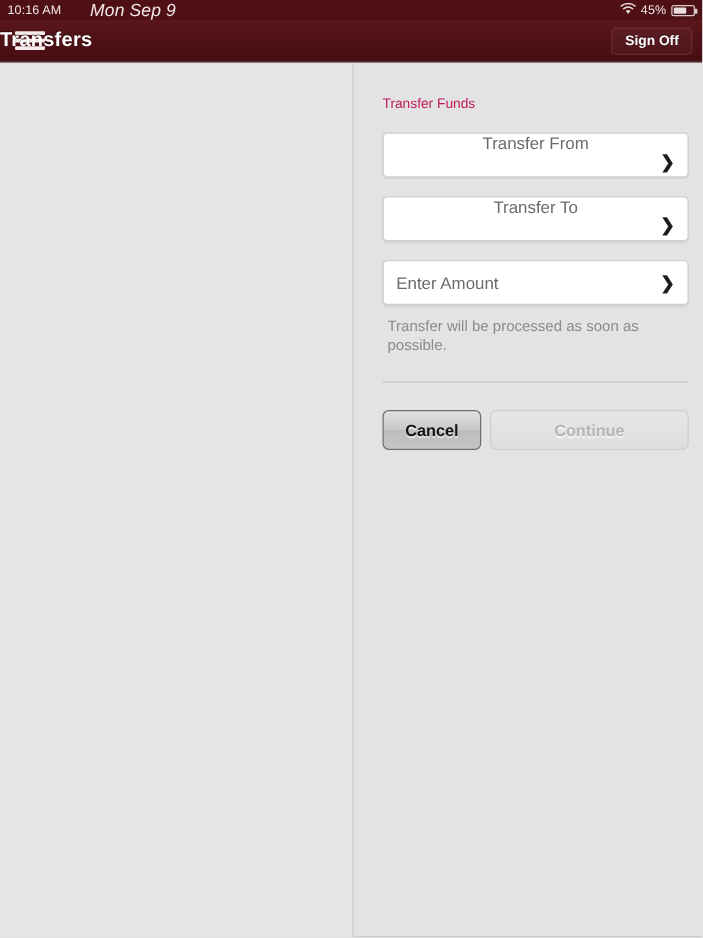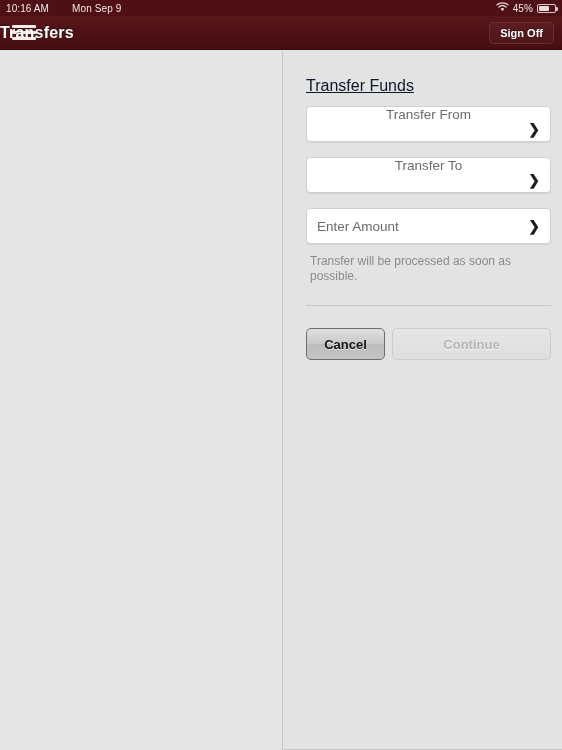--- a/index.html
+++ b/index.html
@@ -33,21 +33,21 @@
     background: #4e1014;
     display: flex;
     align-items: center;
     padding: 0 6px;
     color: #f2e7e8;
     font-size: 10px;
     letter-spacing: 0.1px;
   }
   .status-left { display: flex; align-items: center; gap: 23px; }
   .status-time { font-size: 10px; }
-  .status-date { font-size: 10px; }
+  .status-date { font-size: 14px; font-style: italic; }
   .status-right {
     margin-left: auto;
     display: flex;
     align-items: center;
     gap: 4px;
   }
   .wifi-icon { display: block; }
   .battery-pct { font-size: 10px; }
   .battery-icon {
     position: relative;
@@ -150,23 +150,22 @@
     top: 0; left: 284px;
     width: 278px;
     height: 699px;
     background: #e3e3e3;
     border-bottom: 1px solid #c4c4c4;
   }
 
   .section-title {
     position: absolute;
     top: 26px; left: 22px;
-    color: #0f172a;
-    font-size: 16px;
-    text-decoration: underline;
+    color: #be185d;
+    font-size: 11px;
   }
 
   
   .field {
     position: absolute;
     left: 22px;
     width: 245px;
     height: 36px;
     background: #ffffff;
     border: 1px solid #cfcfcf;

